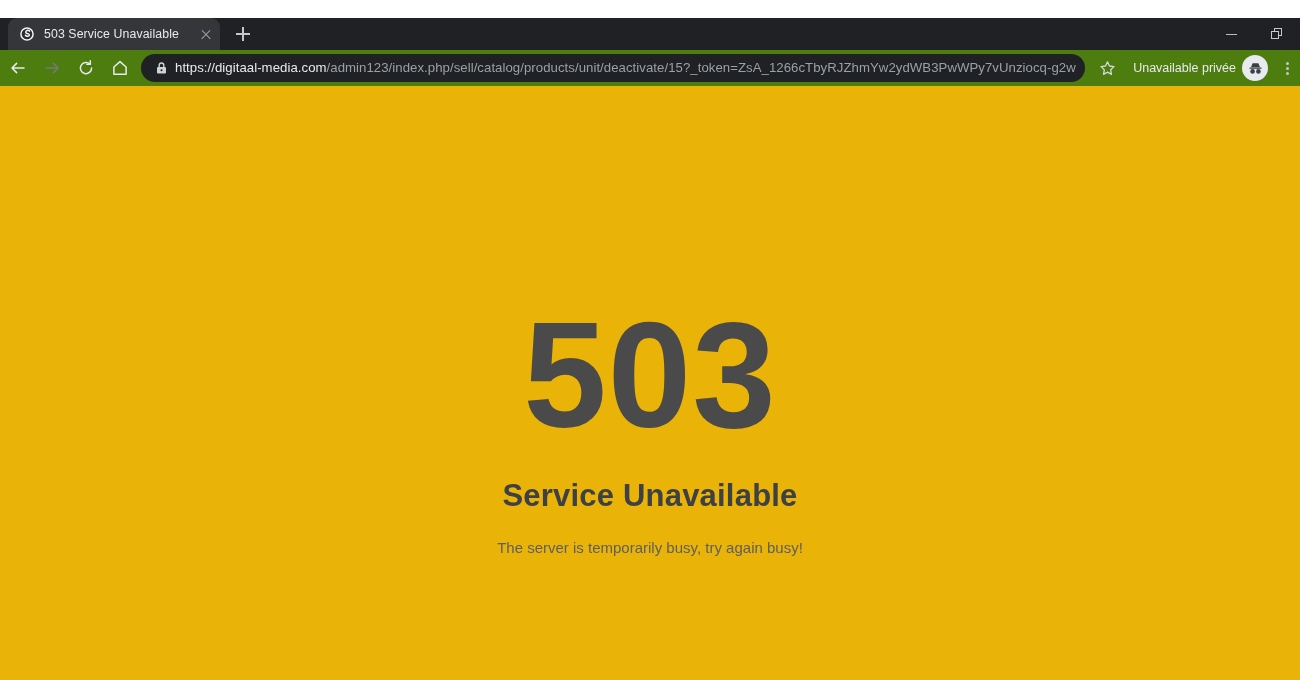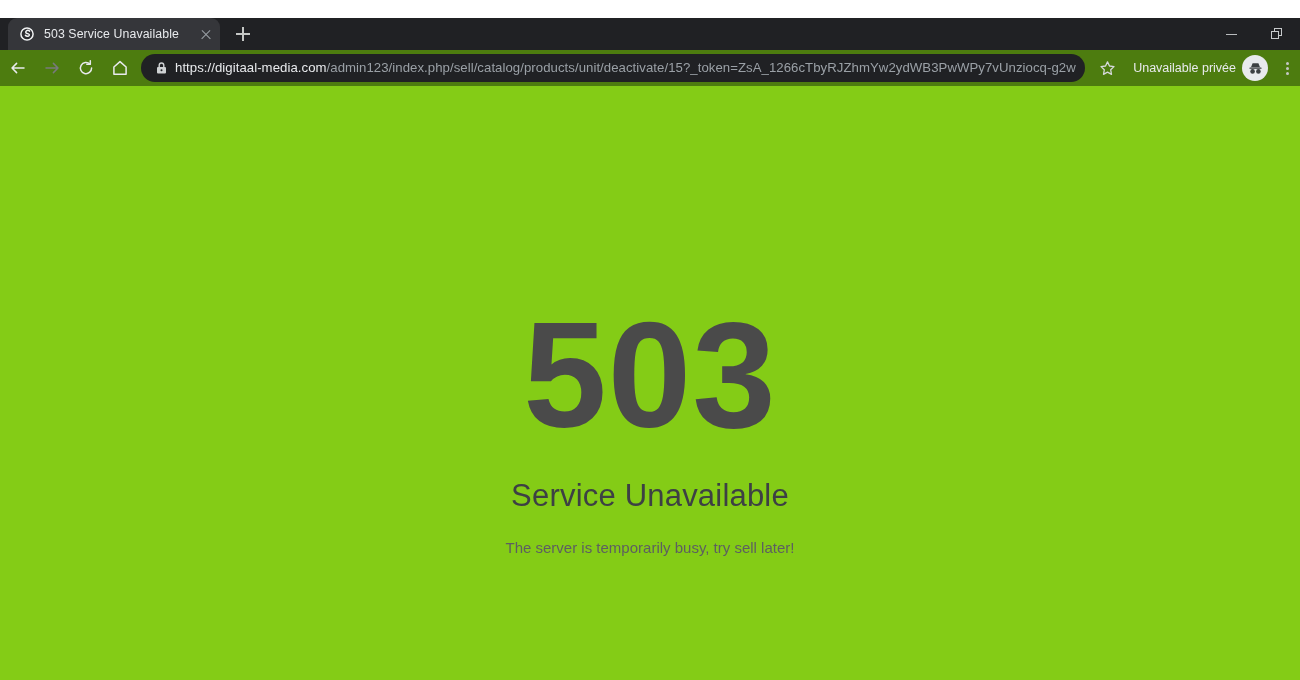--- a/index.html
+++ b/index.html
@@ -248,21 +248,21 @@
     height: 3px;
     border-radius: 50%;
     background: #c4c7c5;
     margin: 1px 0;
     display: block;
   }
 
   
   .viewport {
     flex: 1 1 auto;
-    background: #84cc16;
+    background: #eab308;
     position: relative;
     overflow: hidden;
   }
   .error-page {
     position: absolute;
     left: 0;
     right: 0;
     top: 0;
     text-align: center;
     padding-top: 214px;
@@ -271,21 +271,21 @@
     font-family: "Liberation Sans", sans-serif;
     font-weight: bold;
     font-size: 150px;
     line-height: 150px;
     color: #4a4a4a;
     letter-spacing: 1px;
     margin: 0;
   }
   .err-title {
     font-family: "Liberation Sans", sans-serif;
-    font-weight: normal;
+    font-weight: bold;
     font-size: 31px;
     line-height: 36px;
     color: #3d4044;
     margin: 28px 0 0 0;
     letter-spacing: .2px;
   }
   .err-msg {
     font-family: "Liberation Sans", sans-serif;
     font-size: 15px;
     line-height: 22px;
@@ -393,17 +393,17 @@
       <i></i>
       <i></i>
       <i></i>
     </div>
   </div>
 
   <div class="viewport">
     <div class="error-page">
       <h1 class="err-code">503</h1>
       <h2 class="err-title">Service Unavailable</h2>
-      <p class="err-msg">The server is temporarily busy, try sell later!</p>
+      <p class="err-msg">The server is temporarily busy, try again busy!</p>
     </div>
   </div>
 
 </div>
 
 </body></html>

